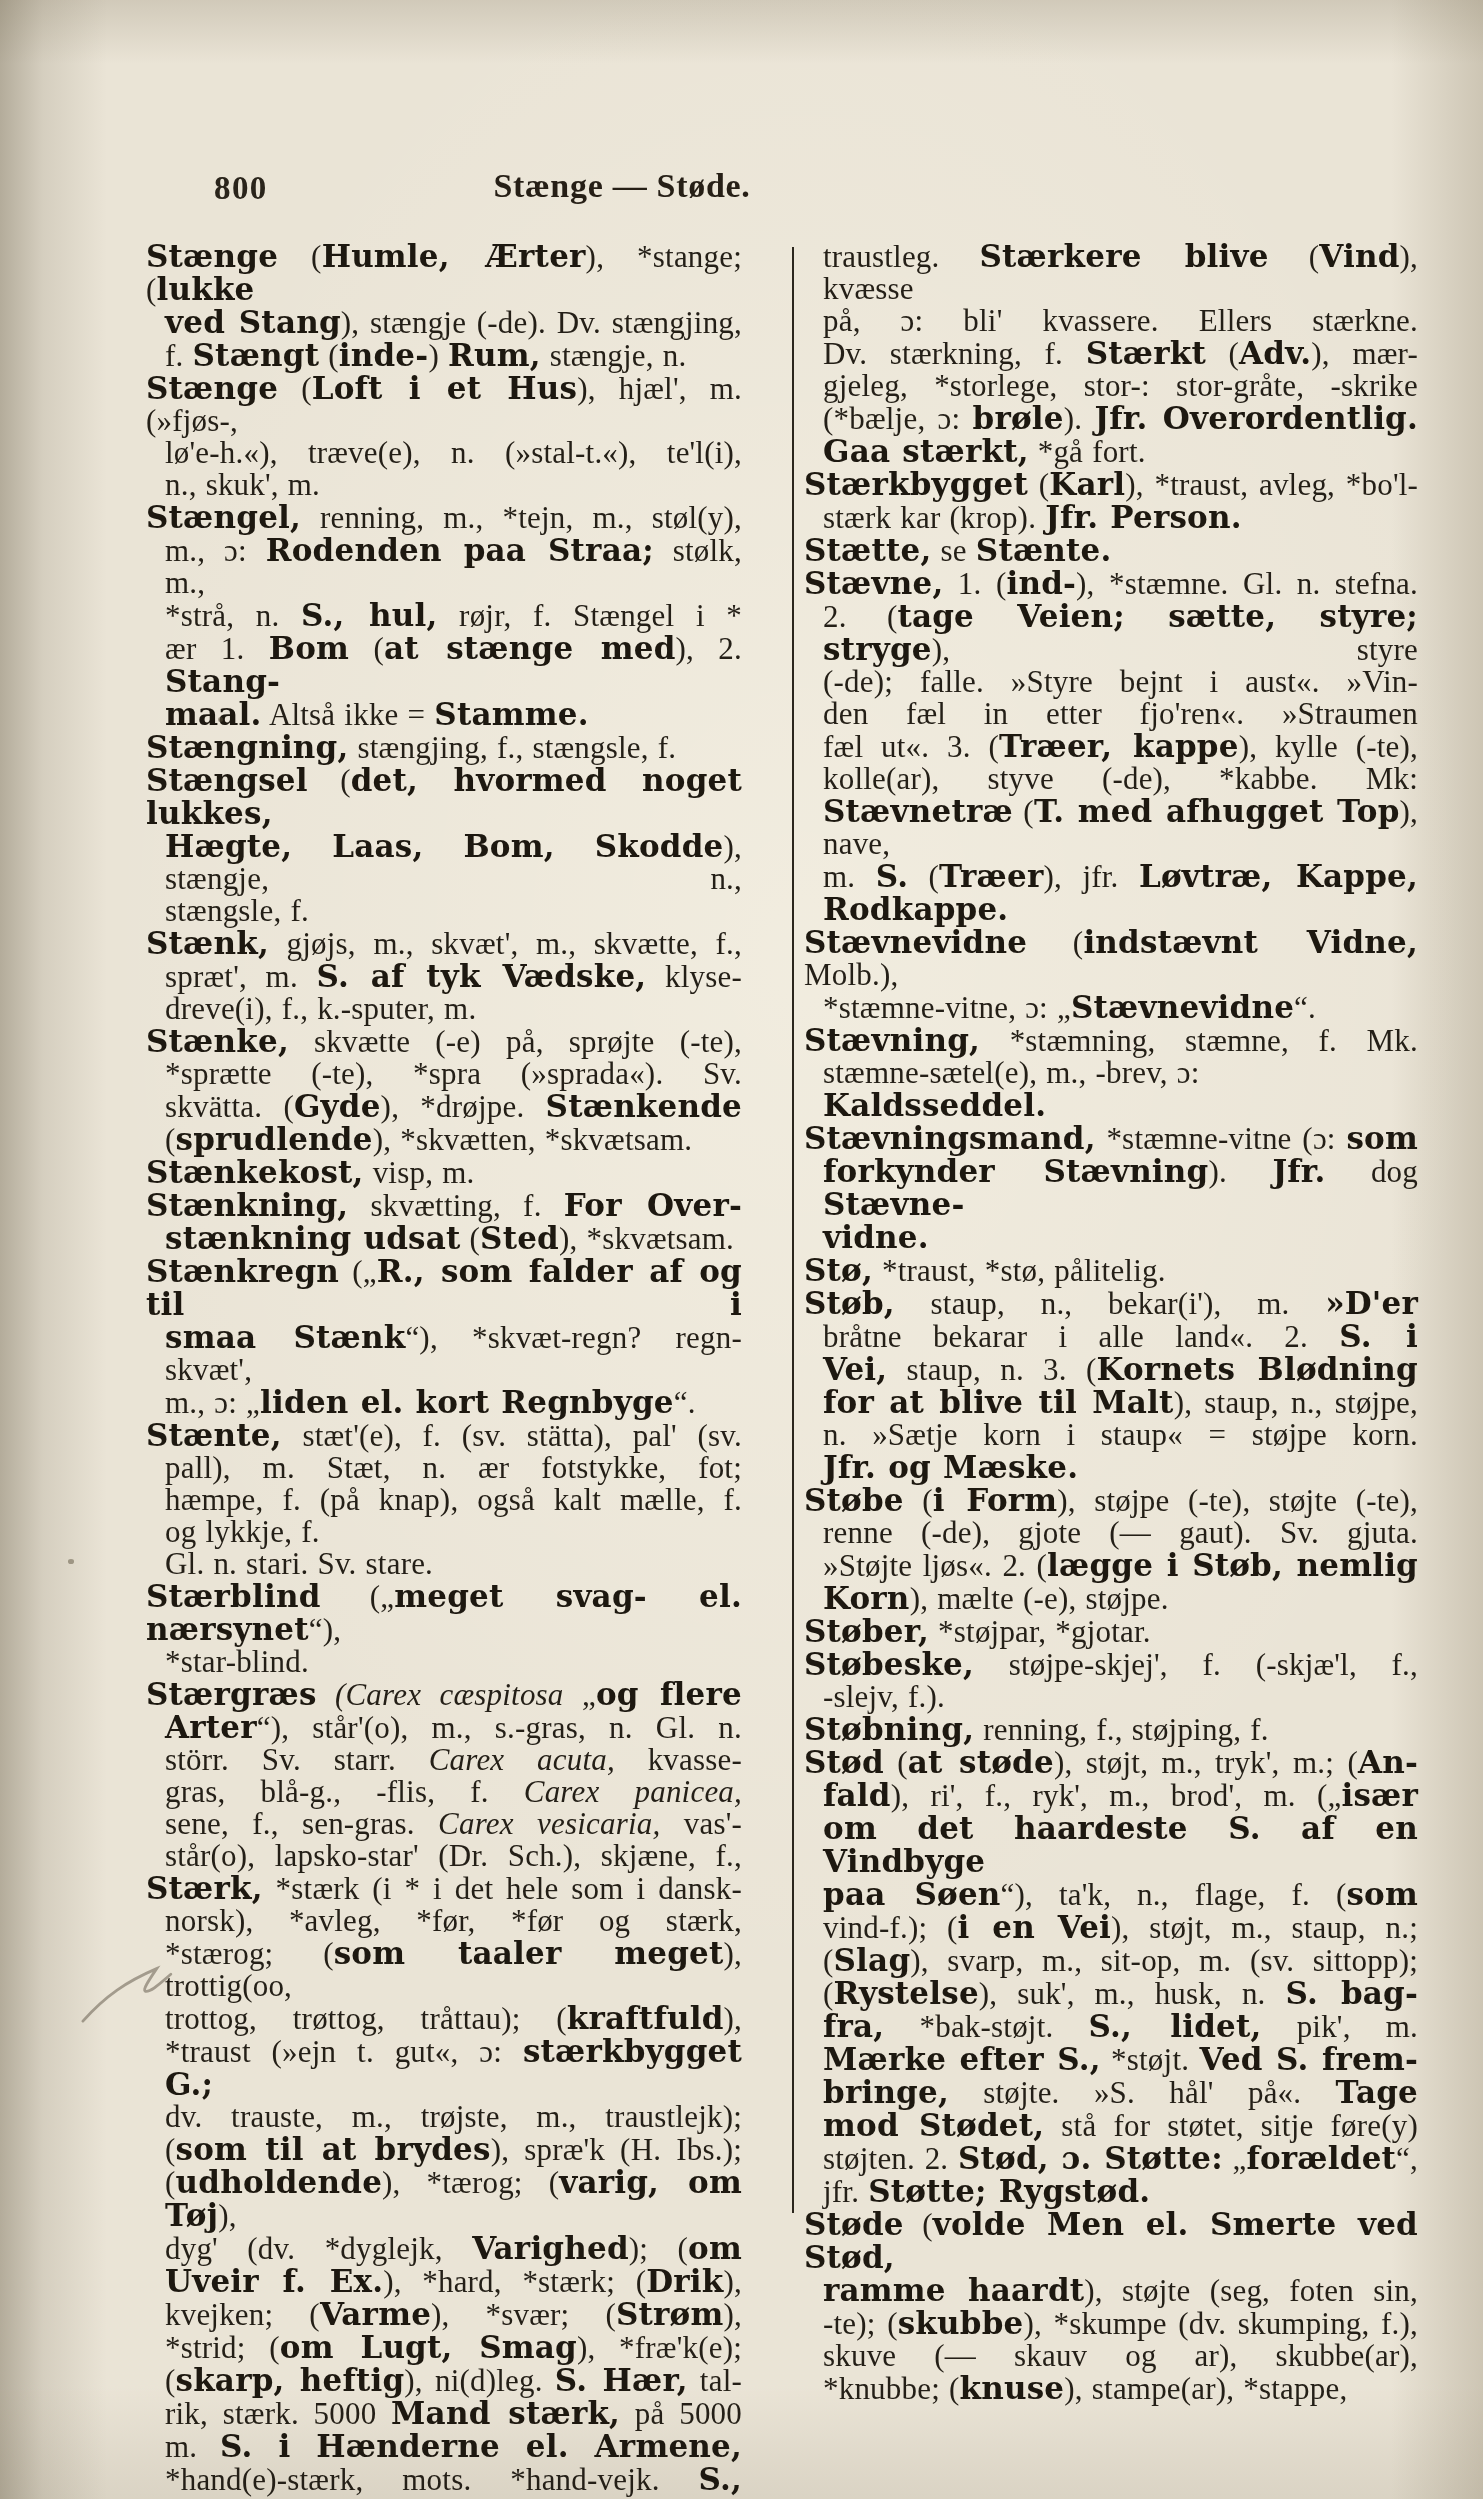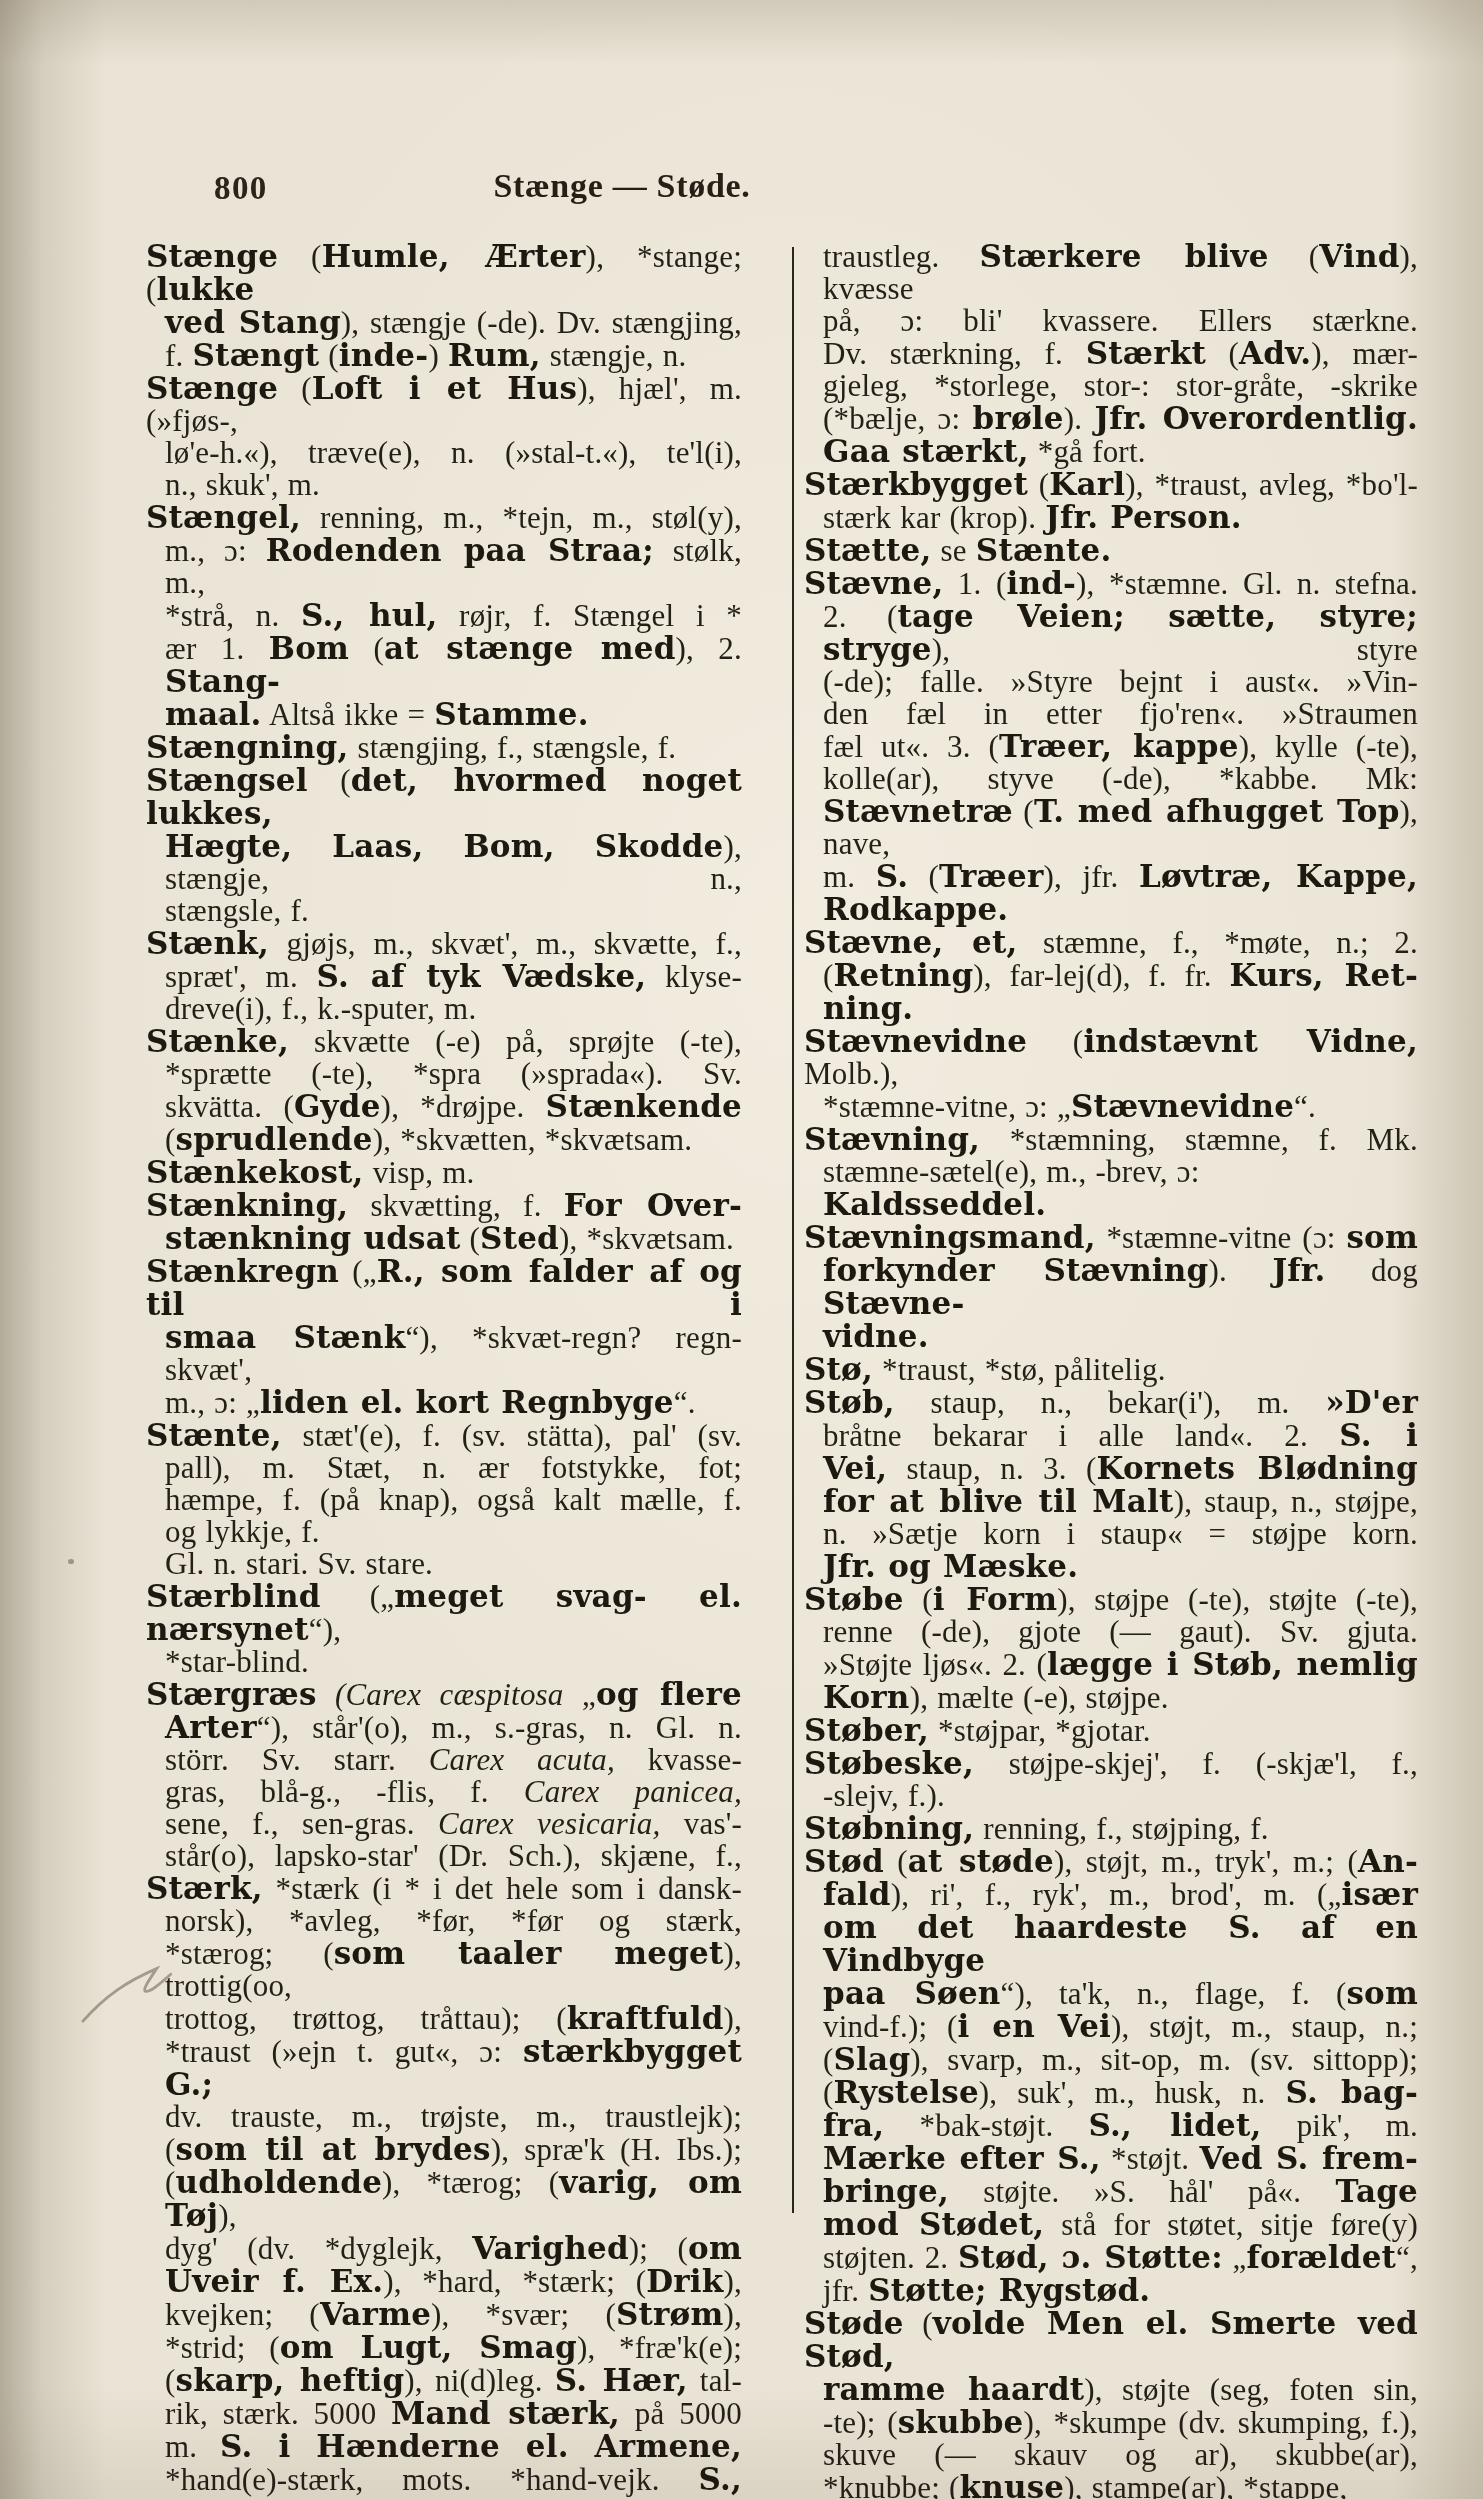--- a/index.html
+++ b/index.html
@@ -166,25 +166,20 @@
         <div class="line cont just">2. (<b>tage Veien; sætte, styre; stryge</b>), styre</div>
         <div class="line cont just">(-de); falle. »Styre bejnt i aust«. »Vin-</div>
         <div class="line cont just">den fæl in etter fjo'ren«. »Straumen</div>
         <div class="line cont just">fæl ut«. 3. (<b>Træer, kappe</b>), kylle (-te),</div>
         <div class="line cont just">kolle(ar), styve (-de), *kabbe. Mk:</div>
         <div class="line cont just"><b>Stævnetræ</b> (<b>T. med afhugget Top</b>), nave,</div>
         <div class="line cont just">m. <b>S.</b> (<b>Træer</b>), jfr. <b>Løvtræ, Kappe,</b></div>
         <div class="line cont"><b>Rodkappe.</b></div>
       </div>
       <div>
-        <div class="line first just"><b>Stævne, et,</b> stæmne, f., *møte, n.; 2.</div>
-        <div class="line cont just">(<b>Retning</b>), far-lej(d), f. fr. <b>Kurs, Ret-</b></div>
-        <div class="line cont"><b>ning.</b></div>
-      </div>
-      <div>
         <div class="line first just"><b>Stævnevidne</b> (<b>indstævnt Vidne,</b> Molb.),</div>
         <div class="line cont">*stæmne-vitne, ɔ: „<b>Stævnevidne</b>“.</div>
       </div>
       <div>
         <div class="line first just"><b>Stævning,</b> *stæmning, stæmne, f. Mk.</div>
         <div class="line cont">stæmne-sætel(e), m., -brev, ɔ: <b>Kaldsseddel.</b></div>
       </div>
       <div>
         <div class="line first just"><b>Stævningsmand,</b> *stæmne-vitne (ɔ: <b>som</b></div>
         <div class="line cont just"><b>forkynder Stævning</b>). <b>Jfr.</b> dog <b>Stævne-</b></div>

